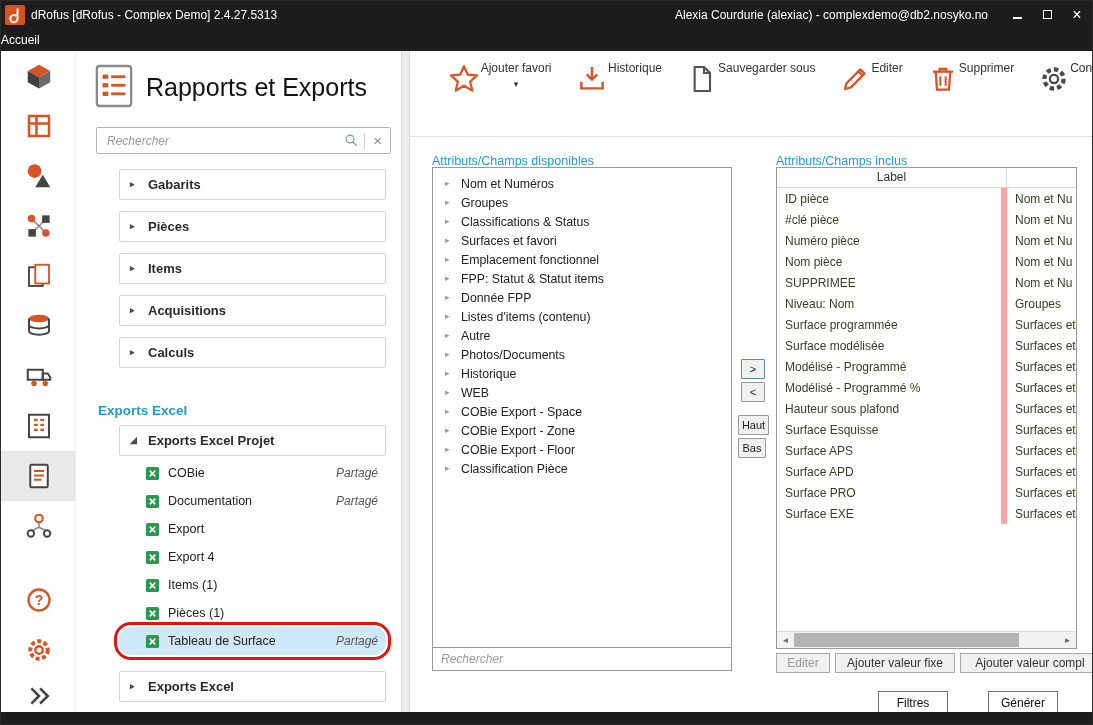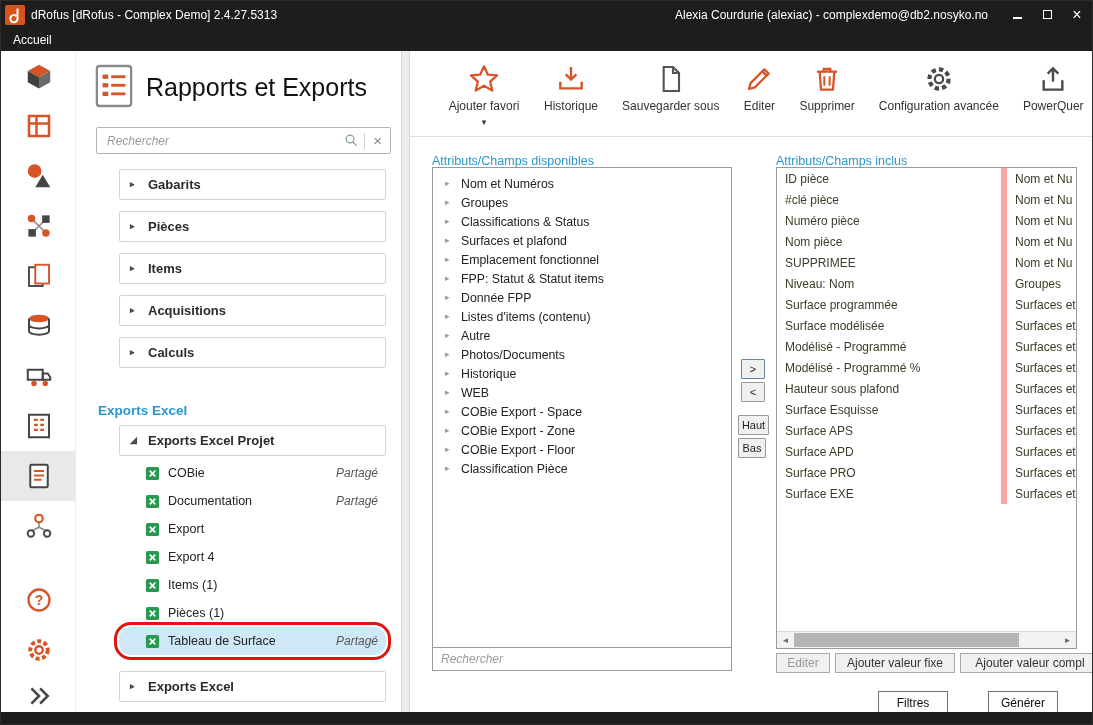--- a/index.html
+++ b/index.html
@@ -10,21 +10,21 @@
   
   .titlebar { position:absolute; top:0; left:0; right:0; height:27px; background:#1d1d1d; color:#fff; display:flex; align-items:center; font-size:12px; }
   .app-logo { width:20px; height:20px; margin:0 6px 0 4px; flex:0 0 auto; }
   .titlebar .title { white-space:nowrap; }
   .titlebar .user { margin-left:auto; margin-right:14px; white-space:nowrap; }
   .win-controls { display:flex; height:27px; }
   .win-btn { width:30px; height:27px; display:flex; align-items:center; justify-content:center; color:#fff; }
   .min-shape { width:9px; height:2px; background:#fff; margin-top:6px; }
   .max-shape { width:9px; height:9px; border:1px solid #fff; }
   .close-glyph { font-size:16px; line-height:1; }
-  .menubar { position:absolute; top:27px; left:0; right:0; height:23px; background:#1d1d1d; color:#fff; font-size:12px; display:flex; align-items:center; padding-left:12px; }
+  .menubar { position:absolute; top:27px; left:0; right:0; height:23px; background:#1d1d1d; color:#fff; font-size:12px; display:flex; align-items:center; }
 
   .bodyarea { position:absolute; top:50px; left:0; right:0; bottom:12px; background:#fff; }
   .bottombar { position:absolute; bottom:0; left:0; right:0; height:12px; background:#1d1d1d; }
 
   
   .iconbar { position:absolute; left:0; top:0; width:75px; height:100%; background:#fff; border-right:1px solid #f0f0f0; }
   .side-slot { width:75px; height:50px; display:flex; align-items:center; justify-content:center; }
   .side-slot.selected { background:#e9e9e9; }
   .side-bottom { position:absolute; left:0; width:75px; height:30px; display:flex; align-items:center; justify-content:center; }
 
@@ -53,21 +53,21 @@
   .export-item.selected { background:#cfe8f7; outline:3px solid #de1512; outline-offset:2px; border-radius:12px; }
   .bottom-section { position:absolute; left:43px; top:620px; width:267px; }
   .bottom-section .section { margin-bottom:0; }
 
   
   .splitter { position:absolute; left:400px; top:0; width:9px; height:100%; background:#ececec; border-left:1px solid #d9d9d9; border-right:1px solid #d9d9d9; }
 
   
   .main { position:absolute; left:409px; top:0; right:0; height:100%; overflow:hidden; background:#fff; }
   .toolbar { position:absolute; top:0; left:0; right:0; height:86px; border-bottom:1px solid #e0e0e0; display:flex; align-items:stretch; padding-left:28px; }
-  .tb-btn { display:flex; flex-direction:column; padding:10px 10px 4px; justify-content:flex-start; }
+  .tb-btn { display:flex; flex-direction:row; padding:10px 10px 4px; justify-content:flex-start; }
   .tb-btn .tb-icon { height:36px; display:flex; align-items:center; justify-content:center; margin-bottom:2px; }
   .tb-label { font-size:12px; color:#333; text-align:center; white-space:nowrap; }
   .tb-label.wrap { white-space:normal; width:72px; line-height:1.25; }
   .tb-caret { font-size:9px; color:#333; }
   .tb-sep { width:1px; background:#e4e4e4; margin:8px 2px; }
 
   .panel-title { position:absolute; top:103px; font-size:12.5px; color:#2798cc; white-space:nowrap; }
   .t-avail { left:22px; } .t-incl { left:366px; }
 
   .avail-panel { position:absolute; left:22px; top:116px; width:300px; height:504px; border:1px solid #9a9a9a; background:#fff; }
@@ -449,21 +449,21 @@
               <span>Groupes</span>
             </div>
 
             <div class="attr-item">
               <span class="tri-lt">▸</span>
               <span>Classifications &amp; Status</span>
             </div>
 
             <div class="attr-item">
               <span class="tri-lt">▸</span>
-              <span>Surfaces et plafond</span>
+              <span>Surfaces et favori</span>
             </div>
 
             <div class="attr-item">
               <span class="tri-lt">▸</span>
               <span>Emplacement fonctionnel</span>
             </div>
 
             <div class="attr-item">
               <span class="tri-lt">▸</span>
               <span>FPP: Statut &amp; Statut items</span>
@@ -523,20 +523,24 @@
           <input placeholder="Rechercher" style="">
         </div>
       </div>
 
       <div class="xfer-btn xb-add">&gt;</div>
       <div class="xfer-btn xb-rem">&lt;</div>
       <div class="xfer-btn xb-up">Haut</div>
       <div class="xfer-btn xb-dn">Bas</div>
 
       <div class="incl-panel">
+        <div class="incl-header">
+          <div class="h1">Label</div>
+          <div class="h2"></div>
+        </div>
         <div>
 
             <div class="irow">
               <span class="c1">ID pièce</span>
               <span class="c2">Nom et Nu</span>
             </div>
 
             <div class="irow">
               <span class="c1">#clé pièce</span>
               <span class="c2">Nom et Nu</span>

